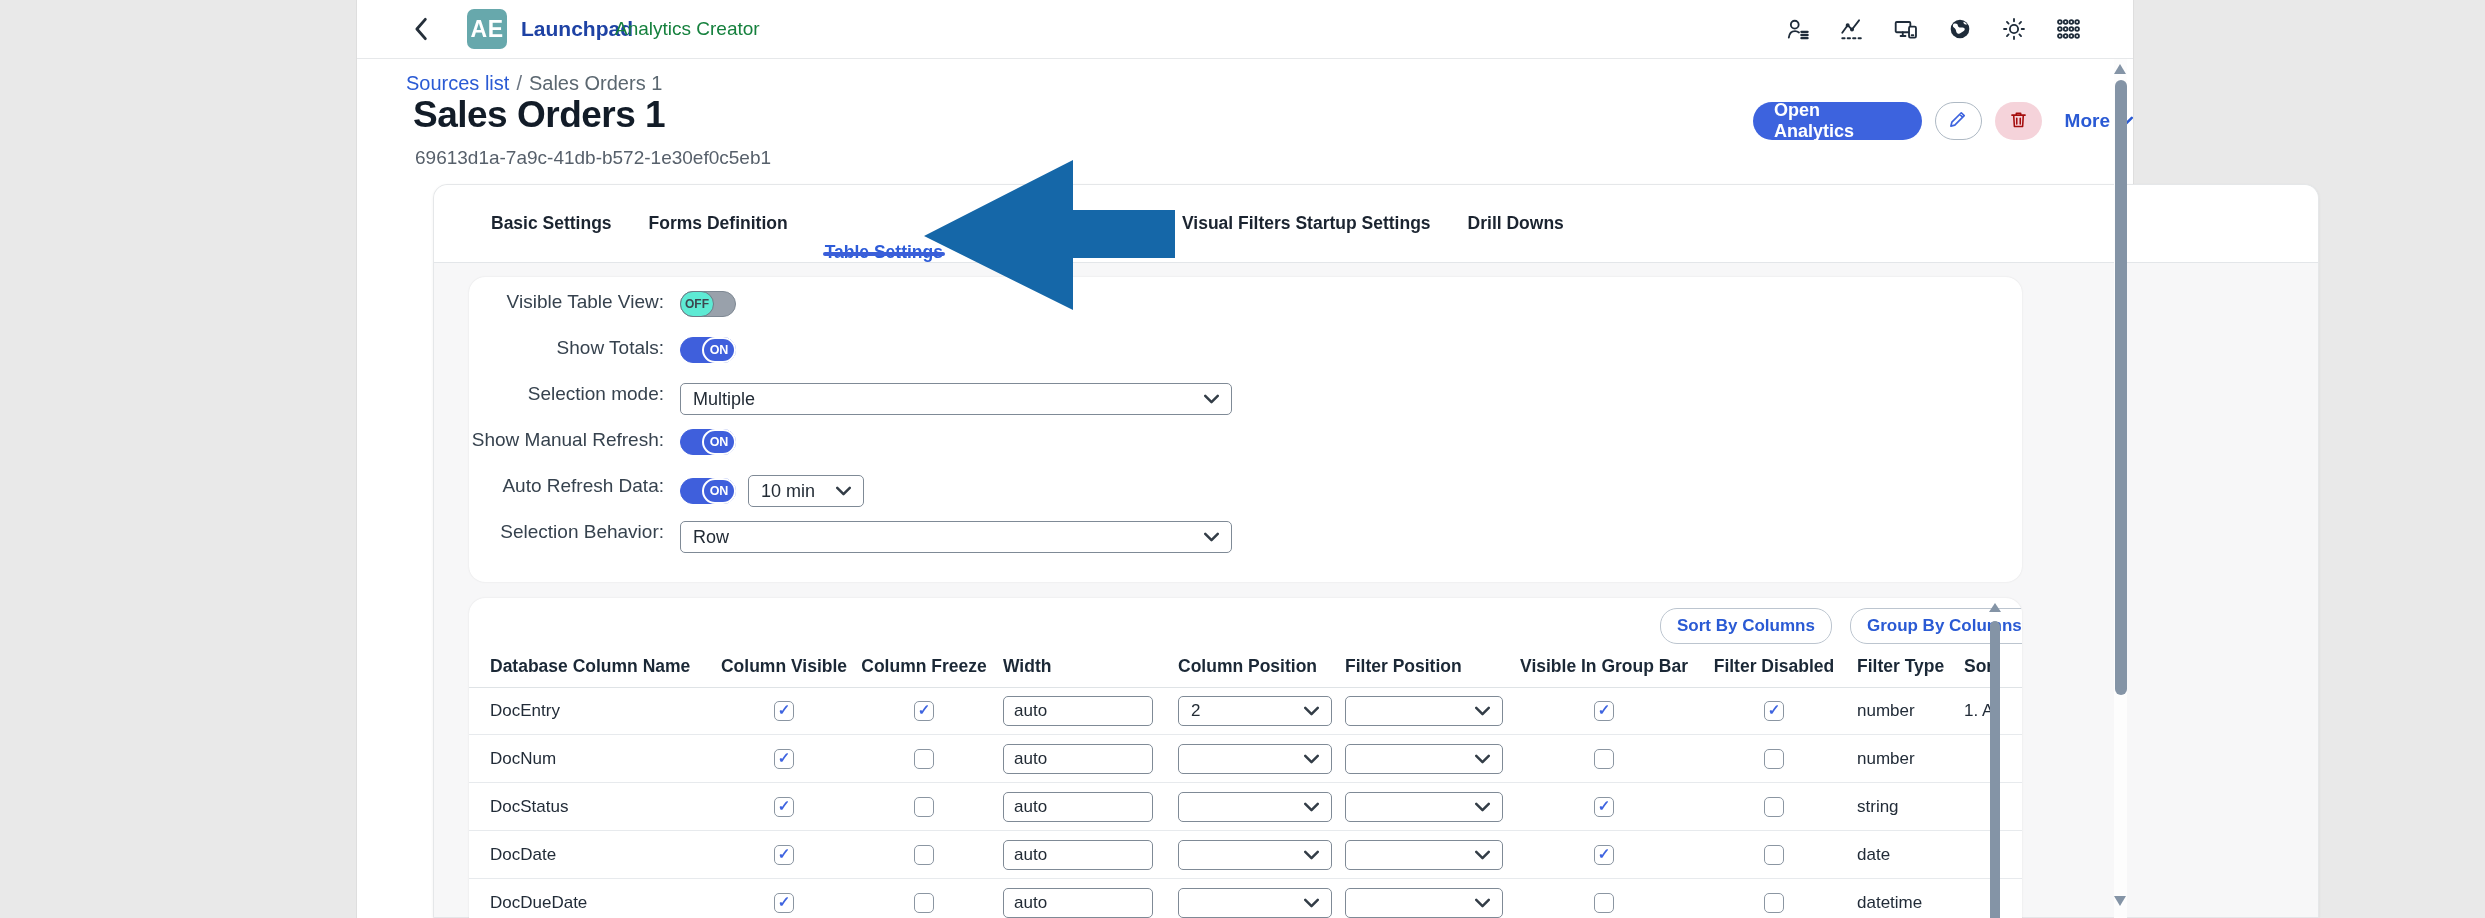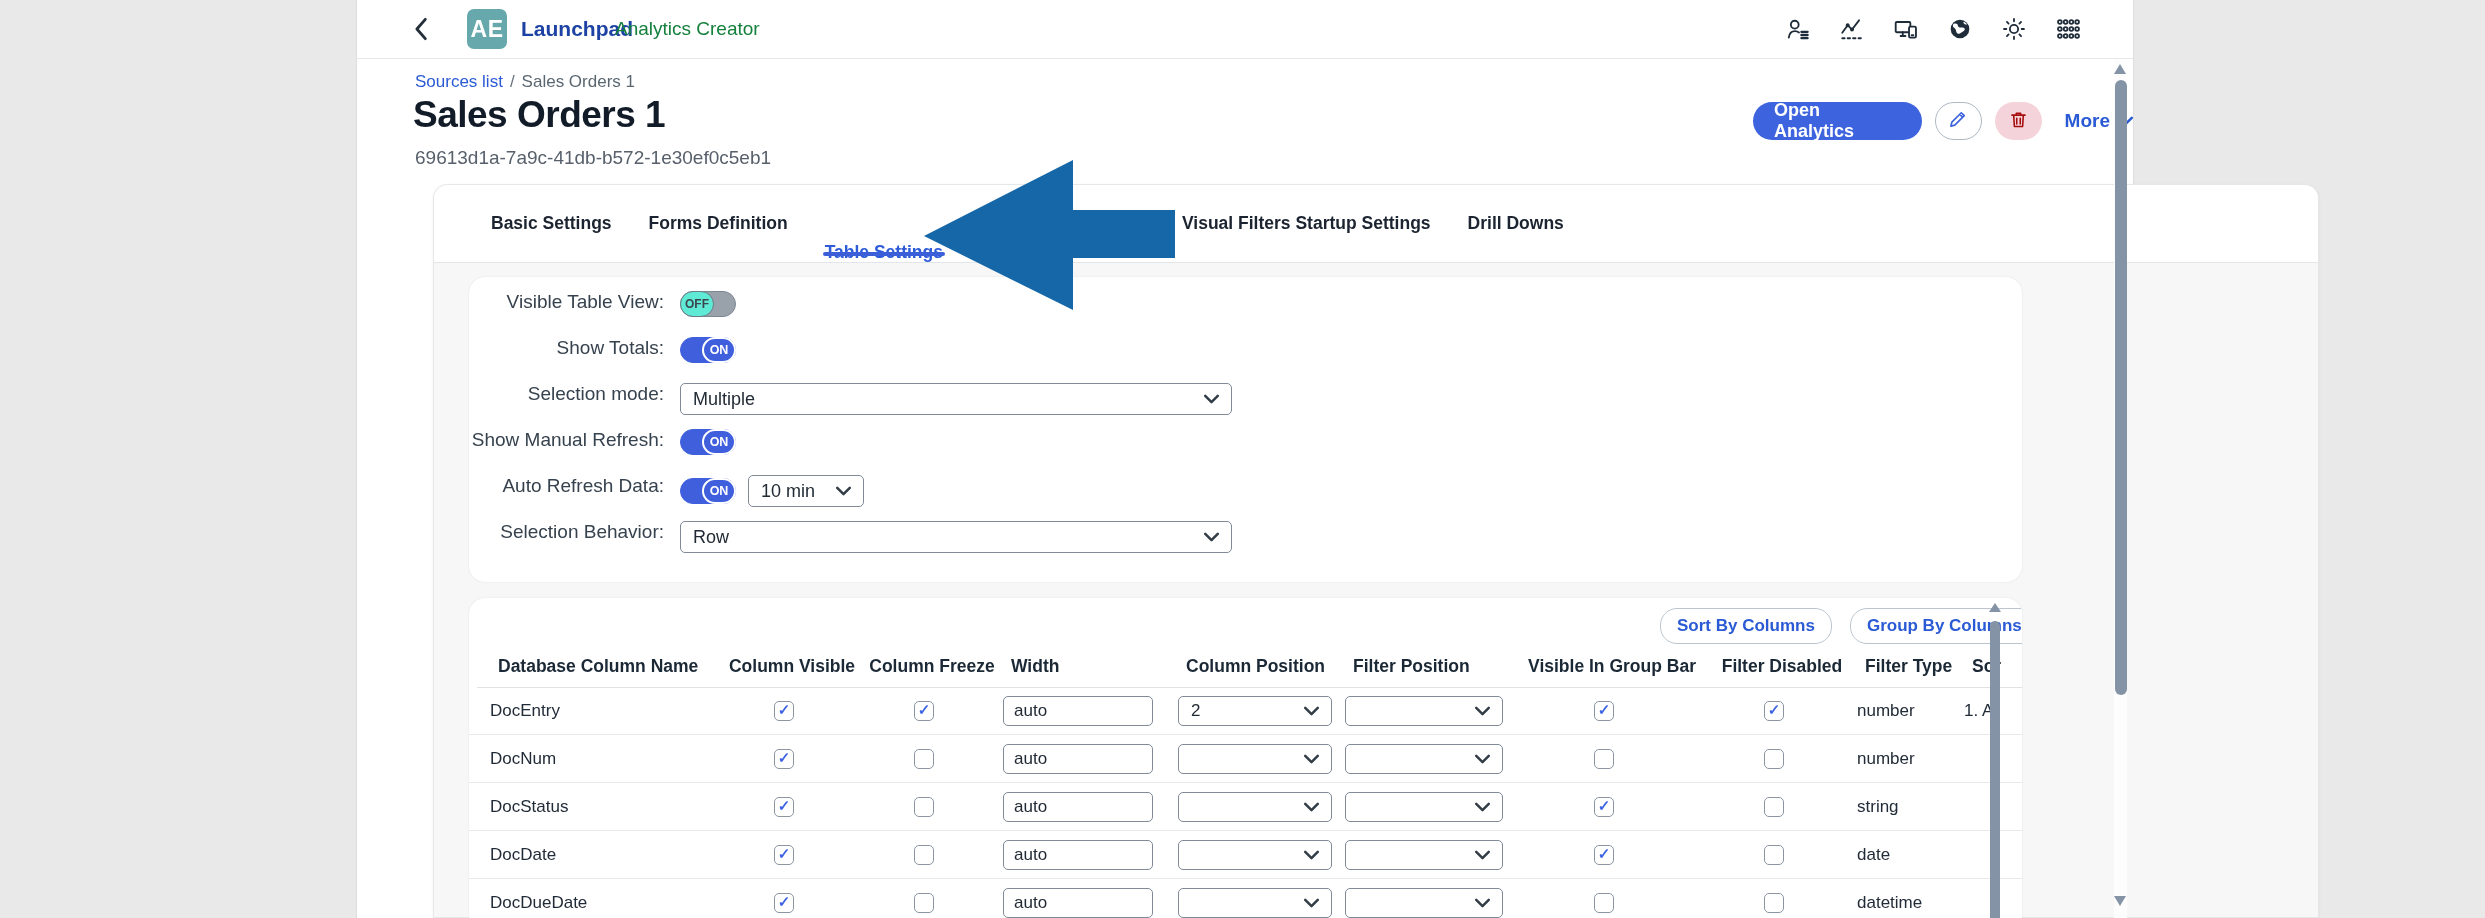--- a/index.html
+++ b/index.html
@@ -11,21 +11,21 @@
   .topbar{position:absolute;left:0;top:0;width:100%;height:59px;background:#fff;border-bottom:1px solid #e6e8ea;box-sizing:border-box;}
   .back-btn{position:absolute;left:56px;top:17px;width:18px;height:24px;cursor:pointer;}
   .logo{position:absolute;left:110px;top:9px;width:40px;height:40px;background:#67a8ac;border-radius:7px;color:#fff;font-weight:bold;font-size:23px;display:flex;align-items:center;justify-content:center;letter-spacing:.5px;}
   .appname{position:absolute;left:164px;top:17px;font-size:21px;font-weight:bold;color:#1e42a4;}
   .appsub{position:absolute;left:258px;top:18px;font-size:19px;color:#15803d;}
   .topicons{position:absolute;right:52px;top:16px;display:flex;gap:28px;align-items:center;}
   .ticon{width:26px;height:26px;display:inline-block;cursor:pointer;}
   .ticon svg{width:26px;height:26px;stroke:#1f2c3a;fill:none;stroke-width:1.7;stroke-linecap:round;stroke-linejoin:round;}
 
   
-  .breadcrumb{position:absolute;left:58px;top:72px;font-size:17px;}
+  .breadcrumb{position:absolute;left:49px;top:72px;font-size:20px;}
   .bc-link{color:#2a5ad4;cursor:pointer;}
   .bc-sep{color:#6a7480;margin:0 7px;}
   .bc-cur{color:#5b6770;}
   .page-title{position:absolute;left:56px;top:94px;font-size:37px;font-weight:bold;color:#121c28;letter-spacing:-.5px;}
   .page-id{position:absolute;left:58px;top:147px;font-size:19px;color:#57606b;}
   .hdr-actions{position:absolute;left:1396px;top:102px;display:flex;gap:13px;align-items:center;height:38px;}
   .btn-primary{height:38px;border-radius:19px;background:#3d63de;color:#fff;font-size:18px;font-weight:bold;display:flex;align-items:center;padding:0 21px;cursor:pointer;}
   .btn-round{height:38px;width:48px;border-radius:19px;box-sizing:border-box;display:flex;align-items:center;justify-content:center;cursor:pointer;}
   .btn-edit{background:#fff;border:1px solid #aeb9c4;}
   .btn-del{background:#f5d3da;}
@@ -58,21 +58,21 @@
 
   .select{height:32px;border:1px solid #7f8a96;border-radius:5px;background:#fff;box-sizing:border-box;display:flex;align-items:center;justify-content:space-between;padding:0 12px;font-size:18px;color:#222b35;cursor:pointer;}
   .select-wide{width:552px;}
   .select-sm{width:116px;}
   .chev svg{width:15px;height:10px;stroke:#333d47;stroke-width:2;fill:none;stroke-linecap:round;stroke-linejoin:round;display:block;}
 
   
   .tc-buttons{position:absolute;top:10px;left:1191px;display:flex;gap:18px;}
   .btn-outline{height:34px;border:1px solid #bcc5cf;border-radius:17px;background:#fff;color:#2a5ad4;font-size:17px;font-weight:bold;display:flex;align-items:center;padding:0 16px;cursor:pointer;white-space:nowrap;}
   .tgrid{display:grid;grid-template-columns:240px 150px 130px 180px 172px 168px 190px 150px 100px 73px;align-items:center;}
-  .thead{position:absolute;left:8px;top:47px;width:1553px;height:42px;border-bottom:1px solid #dfe3e6;font-size:17.5px;font-weight:bold;color:#1b2836;}
+  .thead{position:absolute;left:0;top:47px;width:1553px;height:42px;border-bottom:1px solid #dfe3e6;font-size:17.5px;font-weight:bold;color:#1b2836;}
   .tbody{position:absolute;left:0;top:89px;width:1553px;}
   .trow{height:47px;border-bottom:1px solid #e7eaed;font-size:17px;color:#222c38;}
   .c-name{padding-left:21px;}
   .c-center{justify-self:center;}
   .c-pad{padding-left:14px;}
   .c-pad9{padding-left:9px;}
   .c-pad4{padding-left:4px;}
   .c-pad8{padding-left:8px;}
   .c-pad15{padding-left:15px;white-space:nowrap;overflow:hidden;}
   .checkbox{width:20px;height:20px;border:1.5px solid #8b96a2;border-radius:5px;background:#fff;box-sizing:border-box;display:flex;align-items:center;justify-content:center;cursor:pointer;}

